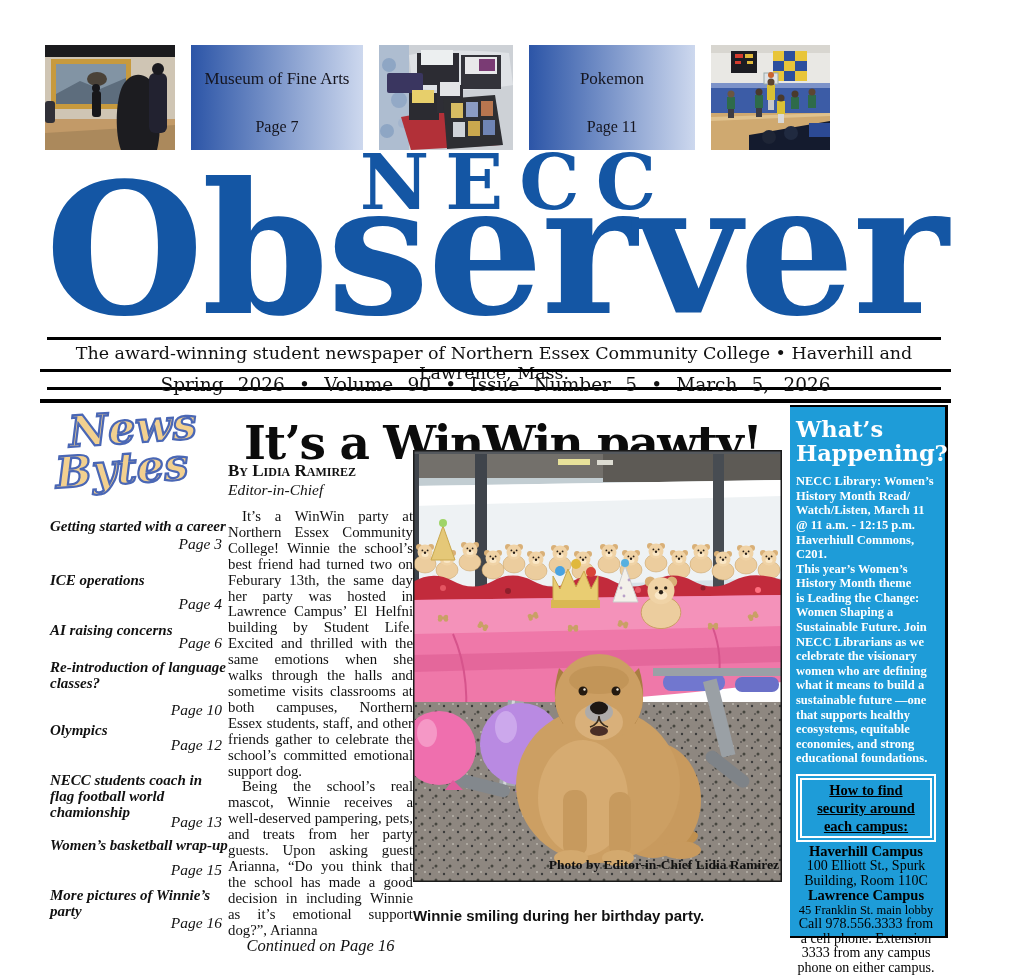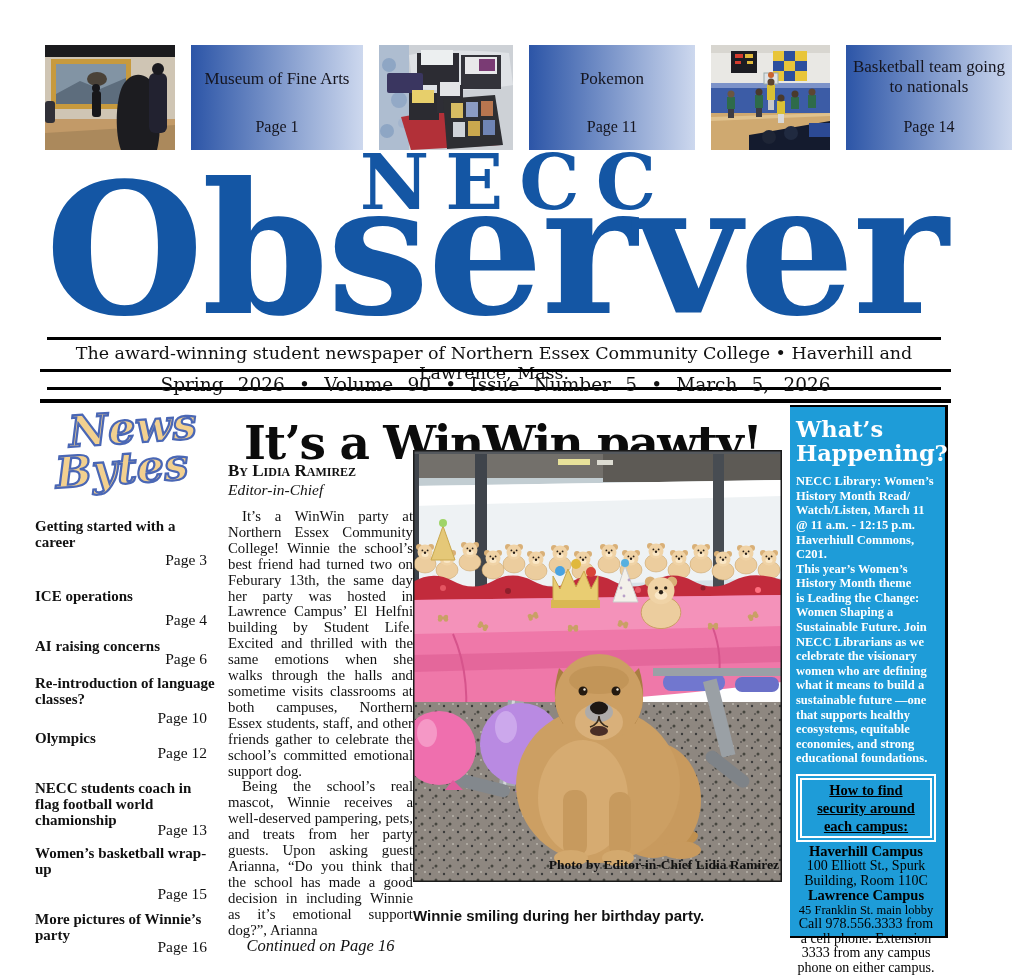--- a/index.html
+++ b/index.html
@@ -29,21 +29,21 @@
   .dateline{position:absolute;left:40px;top:374px;width:911px;text-align:center;
           font-family:"DejaVu Serif",serif;font-size:18.5px;word-spacing:0.45em;}
   .rule-thick{position:absolute;left:40px;top:399px;width:911px;height:4px;background:#000;}
 
   
   .nb-logo{position:absolute;left:48px;top:408px;width:190px;transform:rotate(-4deg);
           font-family:"DejaVu Serif",serif;font-style:italic;font-weight:bold;font-size:43px;
           line-height:0.92;color:var(--logo-gold);-webkit-text-stroke:2.2px var(--logo-outline);}
   .nb-logo .l1{margin-left:22px;}
   .nb-logo .l2{margin-left:6px;}
-  .nb-list{position:absolute;left:35px;top:518px;width:180px;}
+  .nb-list{position:absolute;left:50px;top:518px;width:180px;font-style:italic;}
   .nb-title{font-weight:bold;font-size:15px;line-height:16px;}
   .nb-page{text-align:right;font-size:15.5px;line-height:16px;padding-right:8px;}
 
   
   .headline{position:absolute;left:228px;top:403px;width:565px;
           font-family:"DejaVu Serif",serif;font-weight:bold;font-size:47px;line-height:1;
           letter-spacing:-1.5px;color:#0b0b0b;}
   .byline{position:absolute;left:228px;top:462px;width:184px;font-weight:bold;
           font-variant:small-caps;font-size:17px;line-height:1.1;}
   .byline-role{position:absolute;left:228px;top:481px;width:184px;font-style:italic;font-size:15.5px;}
@@ -91,21 +91,21 @@
       <rect x="47" y="46" width="9" height="26" rx="3" fill="#17171a"></rect>
       <circle cx="51" cy="43" r="4" fill="#17171a"></circle>
       <path d="M78,40 C70,55 70,90 76,105 L112,105 C118,80 114,50 104,34 C94,26 84,30 78,40 Z" fill="#1c1c20"></path>
       <rect x="104" y="28" width="18" height="60" rx="6" fill="#222230"></rect>
       <circle cx="113" cy="24" r="6" fill="#1a1a20"></circle>
       <rect x="0" y="56" width="10" height="22" rx="3" fill="#303038"></rect>
     </svg>
 
     <div class="teaser" style="width:172px;">
       <div class="teaser-title">Museum of Fine Arts</div>
-      <div class="teaser-page">Page 1</div>
+      <div class="teaser-page">Page 7</div>
     </div>
 
     <svg class="strip-photo" width="134" height="105" viewBox="0 0 134 105">
       <rect width="134" height="105" fill="#cdd1d6"></rect>
       <rect width="30" height="105" fill="#aebdd0"></rect>
       <circle cx="10" cy="20" r="7" fill="#8ea6c4"></circle>
         <circle cx="20" cy="55" r="8" fill="#93a9c6"></circle>
       <circle cx="8" cy="86" r="7" fill="#8ea6c4"></circle>
         <circle cx="24" cy="78" r="5" fill="#a3b5cd"></circle>
       <path d="M30,10 Q70,2 130,8 L134,40 Q90,48 34,44 Z" fill="#dfe2e6"></path>
@@ -174,24 +174,20 @@
         <rect x="97" y="50" width="8" height="13" fill="#2e6b4a"></rect>
           <circle cx="101" cy="47" r="3.5" fill="#5c4632"></circle>
         <circle cx="60" cy="30" r="3" fill="#c9652f"></circle>
       </g>
       <polygon points="38,90 119,76 119,105 38,105" fill="#141b2e"></polygon>
       <rect x="98" y="78" width="21" height="14" fill="#2c4a94"></rect>
       <circle cx="58" cy="92" r="7" fill="#1e2536"></circle>
         <circle cx="80" cy="88" r="7" fill="#202a40"></circle>
     </svg>
 
-    <div class="teaser" style="width:166px;">
-      <div class="teaser-title two-line">Basketball team going to nationals</div>
-      <div class="teaser-page">Page 14</div>
-    </div>
   </div>
 
   <div class="kicker">NECC</div>
   <div class="mast-title">Observer</div>
   <div class="tagline">The award-winning student newspaper of Northern Essex Community College • Haverhill and Lawrence, Mass.</div>
   <div class="rule-thin"></div>
   <div class="dateline">Spring 2026 • Volume 90 • Issue Number 5 • March 5, 2026</div>
   <div class="rule-thick"></div>
 
   <div class="nb-logo">
@@ -207,21 +203,21 @@
     <div class="nb-item" style="margin-top:20px">
       <div class="nb-title">ICE operations</div>
       <div class="nb-page" style="margin-top:8px">Page 4</div>
     </div>
     <div class="nb-item" style="margin-top:10px">
       <div class="nb-title">AI raising concerns</div>
       <div class="nb-page" style="margin-top:-3px">Page 6</div>
     </div>
     <div class="nb-item" style="margin-top:8px">
       <div class="nb-title">Re-introduction of language classes?</div>
-      <div class="nb-page" style="margin-top:3px">Page 10</div>
+      <div class="nb-page" style="margin-top:11px">Page 10</div>
     </div>
     <div class="nb-item" style="margin-top:4px">
       <div class="nb-title">Olympics</div>
       <div class="nb-page" style="margin-top:-1px">Page 12</div>
     </div>
     <div class="nb-item" style="margin-top:19px">
       <div class="nb-title">NECC students coach in flag football world chamionship</div>
       <div class="nb-page" style="margin-top:-6px">Page 13</div>
     </div>
     <div class="nb-item" style="margin-top:7px">

